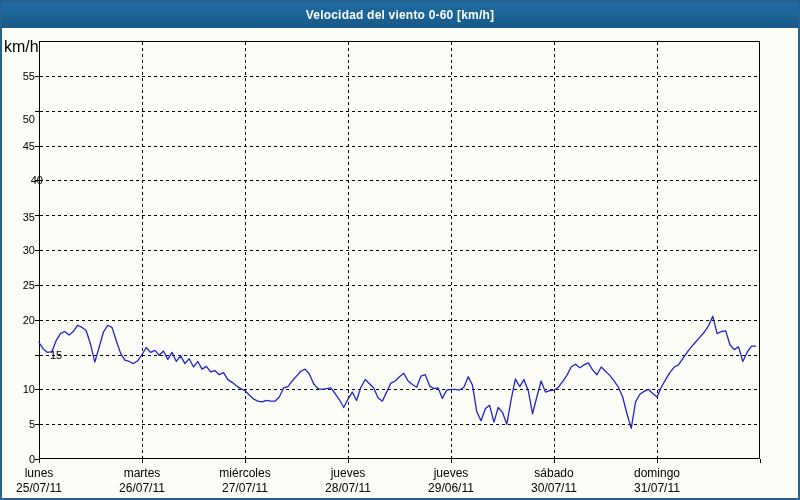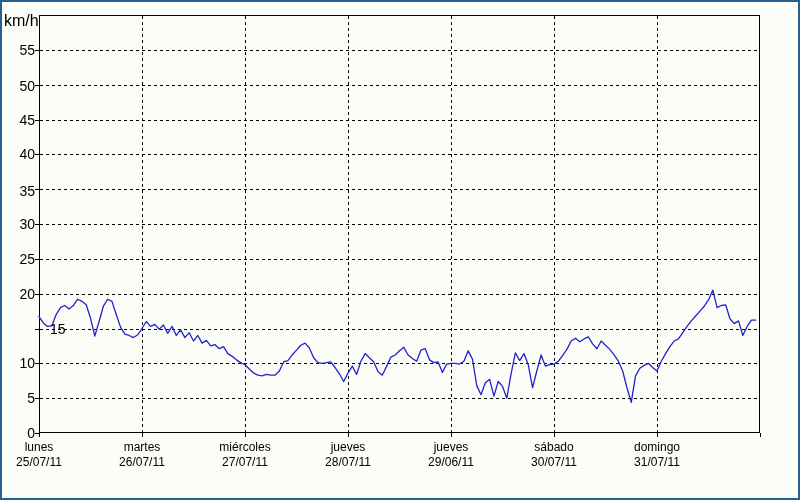--- a/index.html
+++ b/index.html
@@ -33,31 +33,34 @@
   .frame{fill:none;stroke:#000000;stroke-width:1;}
   .grid{stroke:#000000;stroke-width:1;stroke-dasharray:3,3;shape-rendering:crispEdges;}
   .tick{stroke:#000000;stroke-width:1;shape-rendering:crispEdges;}
   .dataline{fill:none;stroke:#2323cd;stroke-width:1.3;stroke-linejoin:round;stroke-linecap:round;}
   .unit-label{
     position:absolute;left:2px;top:10px;width:33px;
     text-align:right;font-size:16px;color:#000;
   }
   .ylab{
     position:absolute;left:0px;width:33px;
-    text-align:right;font-size:14px;color:#000;height:16px;line-height:16px;
+    text-align:right;font-size:11px;color:#000;height:16px;line-height:16px;
   }
   .xlab{
     position:absolute;top:438px;width:100px;
     text-align:center;font-size:12px;color:#000;line-height:15px;
   }
 </style>
 </head>
 <body>
 
 <div class="window">
+  <div class="titlebar">
+    <span>Velocidad del viento 0-60 [km/h]</span>
+  </div>
   <div class="chart-region">
     <div class="unit-label">km/h</div>
     <svg class="plot-svg" width="722" height="424">
         <line x1="1" y1="383.5" x2="720" y2="383.5" class="grid"></line>
         <line x1="1" y1="348.5" x2="720" y2="348.5" class="grid"></line>
         <line x1="1" y1="314.5" x2="720" y2="314.5" class="grid"></line>
         <line x1="1" y1="279.5" x2="720" y2="279.5" class="grid"></line>
         <line x1="1" y1="244.5" x2="720" y2="244.5" class="grid"></line>
         <line x1="1" y1="209.5" x2="720" y2="209.5" class="grid"></line>
         <line x1="1" y1="174.5" x2="720" y2="174.5" class="grid"></line>
@@ -96,23 +99,23 @@
       </svg>
     <div>
         <div class="ylab" style="top: 423px;">0</div>
         <div class="ylab" style="top: 388.167px;">5</div>
         <div class="ylab" style="top: 353.333px;">10</div>
         <div class="ylab" style="top: 318.5px; padding-left: 48px;">15</div>
         <div class="ylab" style="top: 283.667px;">20</div>
         <div class="ylab" style="top: 248.833px;">25</div>
         <div class="ylab" style="top: 214px;">30</div>
         <div class="ylab" style="top: 181px;">35</div>
-        <div class="ylab" style="top: 144.333px;">40</div>
+        <div class="ylab" style="top: 144.333px; margin-left: 8px;">40</div>
         <div class="ylab" style="top: 109.5px;">45</div>
-        <div class="ylab" style="top: 76px;">50</div>
+        <div class="ylab" style="top: 83px;">50</div>
         <div class="ylab" style="top: 39.8333px;">55</div>
       </div>
     <div>
         <div class="xlab" style="left: -13px;">
           <div>lunes</div>
           <div>25/07/11</div>
         </div>
         <div class="xlab" style="left: 90px;">
           <div>martes</div>
           <div>26/07/11</div>

